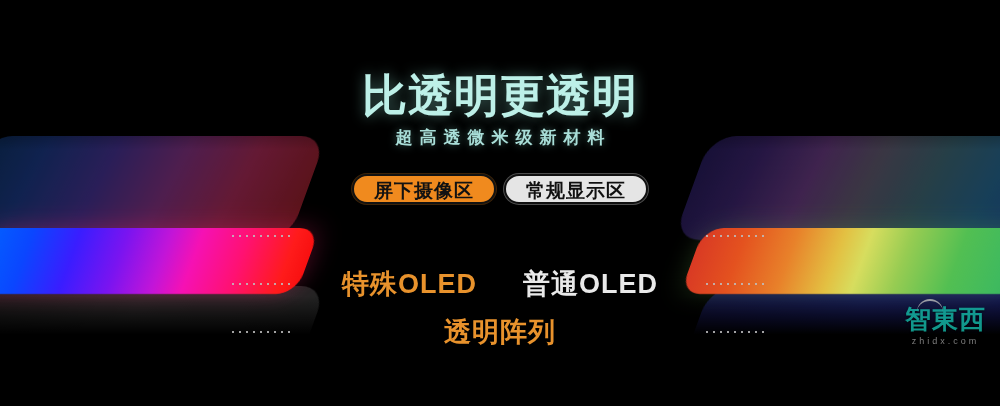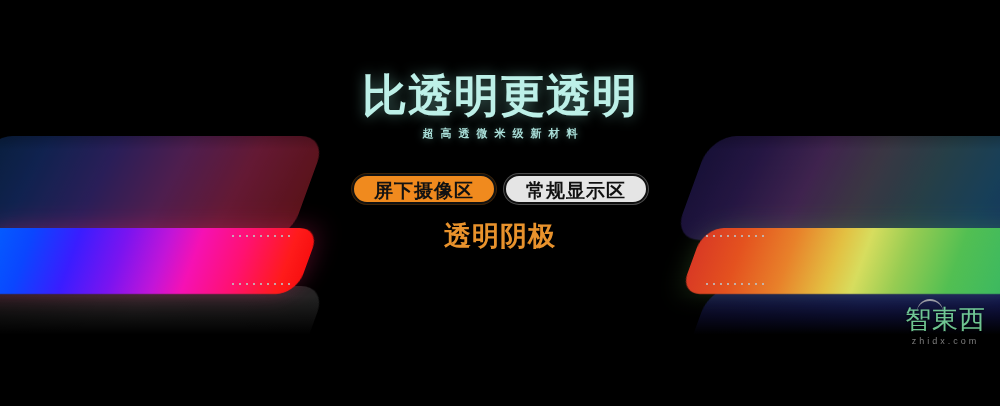--- a/index.html
+++ b/index.html
@@ -111,21 +111,21 @@
     font-weight: 700;
     letter-spacing: 1px;
     color: #bdf0e8;
     text-shadow: 0 0 14px rgba(150,240,225,.45), 0 2px 6px rgba(0,0,0,.9);
   }
   .subtitle {
     position: absolute;
     top: 126px;
     width: 1000px;
     text-align: center;
-    font-size: 11px;
+    font-size: 17px;
     font-weight: 700;
     letter-spacing: 7px;
     text-indent: 7px;
     color: #a9ded8;
     text-shadow: 0 0 8px rgba(140,230,215,.4);
   }
 
   .badge-row {
     position: absolute;
     top: 174px;
@@ -202,23 +202,23 @@
   .watermark {
     position: absolute;
     right: 14px;
     bottom: 12px;
     z-index: 9;
     text-align: center;
     opacity: .82;
   }
   .wm-logo {
     font-size: 26px;
-    font-weight: 400;
-    letter-spacing: 1px;
-    color: #86efac;
+    font-weight: 700;
+    letter-spacing: 1px;
+    color: #14b8a6;
     line-height: 1;
     text-shadow: 0 1px 2px rgba(0,0,0,.9);
   }
   .wm-arc {
     position: absolute;
     left: 12px;
     top: -7px;
     width: 26px;
     height: 11px;
     border-top: 2px solid #b9b9b9;
@@ -258,27 +258,33 @@
 
     <div class="badge-row">
       <div class="badge orange">屏下摄像区</div>
       <div class="badge white">常规显示区</div>
     </div>
 
     <div class="rows">
 
       <div class="row">
         <span class="dots l"></span>
-        <span class="cell special">透明阴极</span>
         <span class="dots r"></span>
       </div>
 
-
       <div class="row">
         <span class="dots l"></span>
+        <span class="cell special">特殊OLED</span>
+        <span class="cell normal">普通OLED</span>
+        <span class="dots r"></span>
+      </div>
+
+      <div class="row">
+        <span class="dots l"></span>
+        <span class="cell special">透明阵列</span>
         <span class="dots r"></span>
       </div>
 
     </div>
   </div>
 
   <div class="watermark">
     <div class="wm-logo">智東西</div>
     <span class="wm-arc"></span>
     <div class="wm-url">zhidx.com</div>

